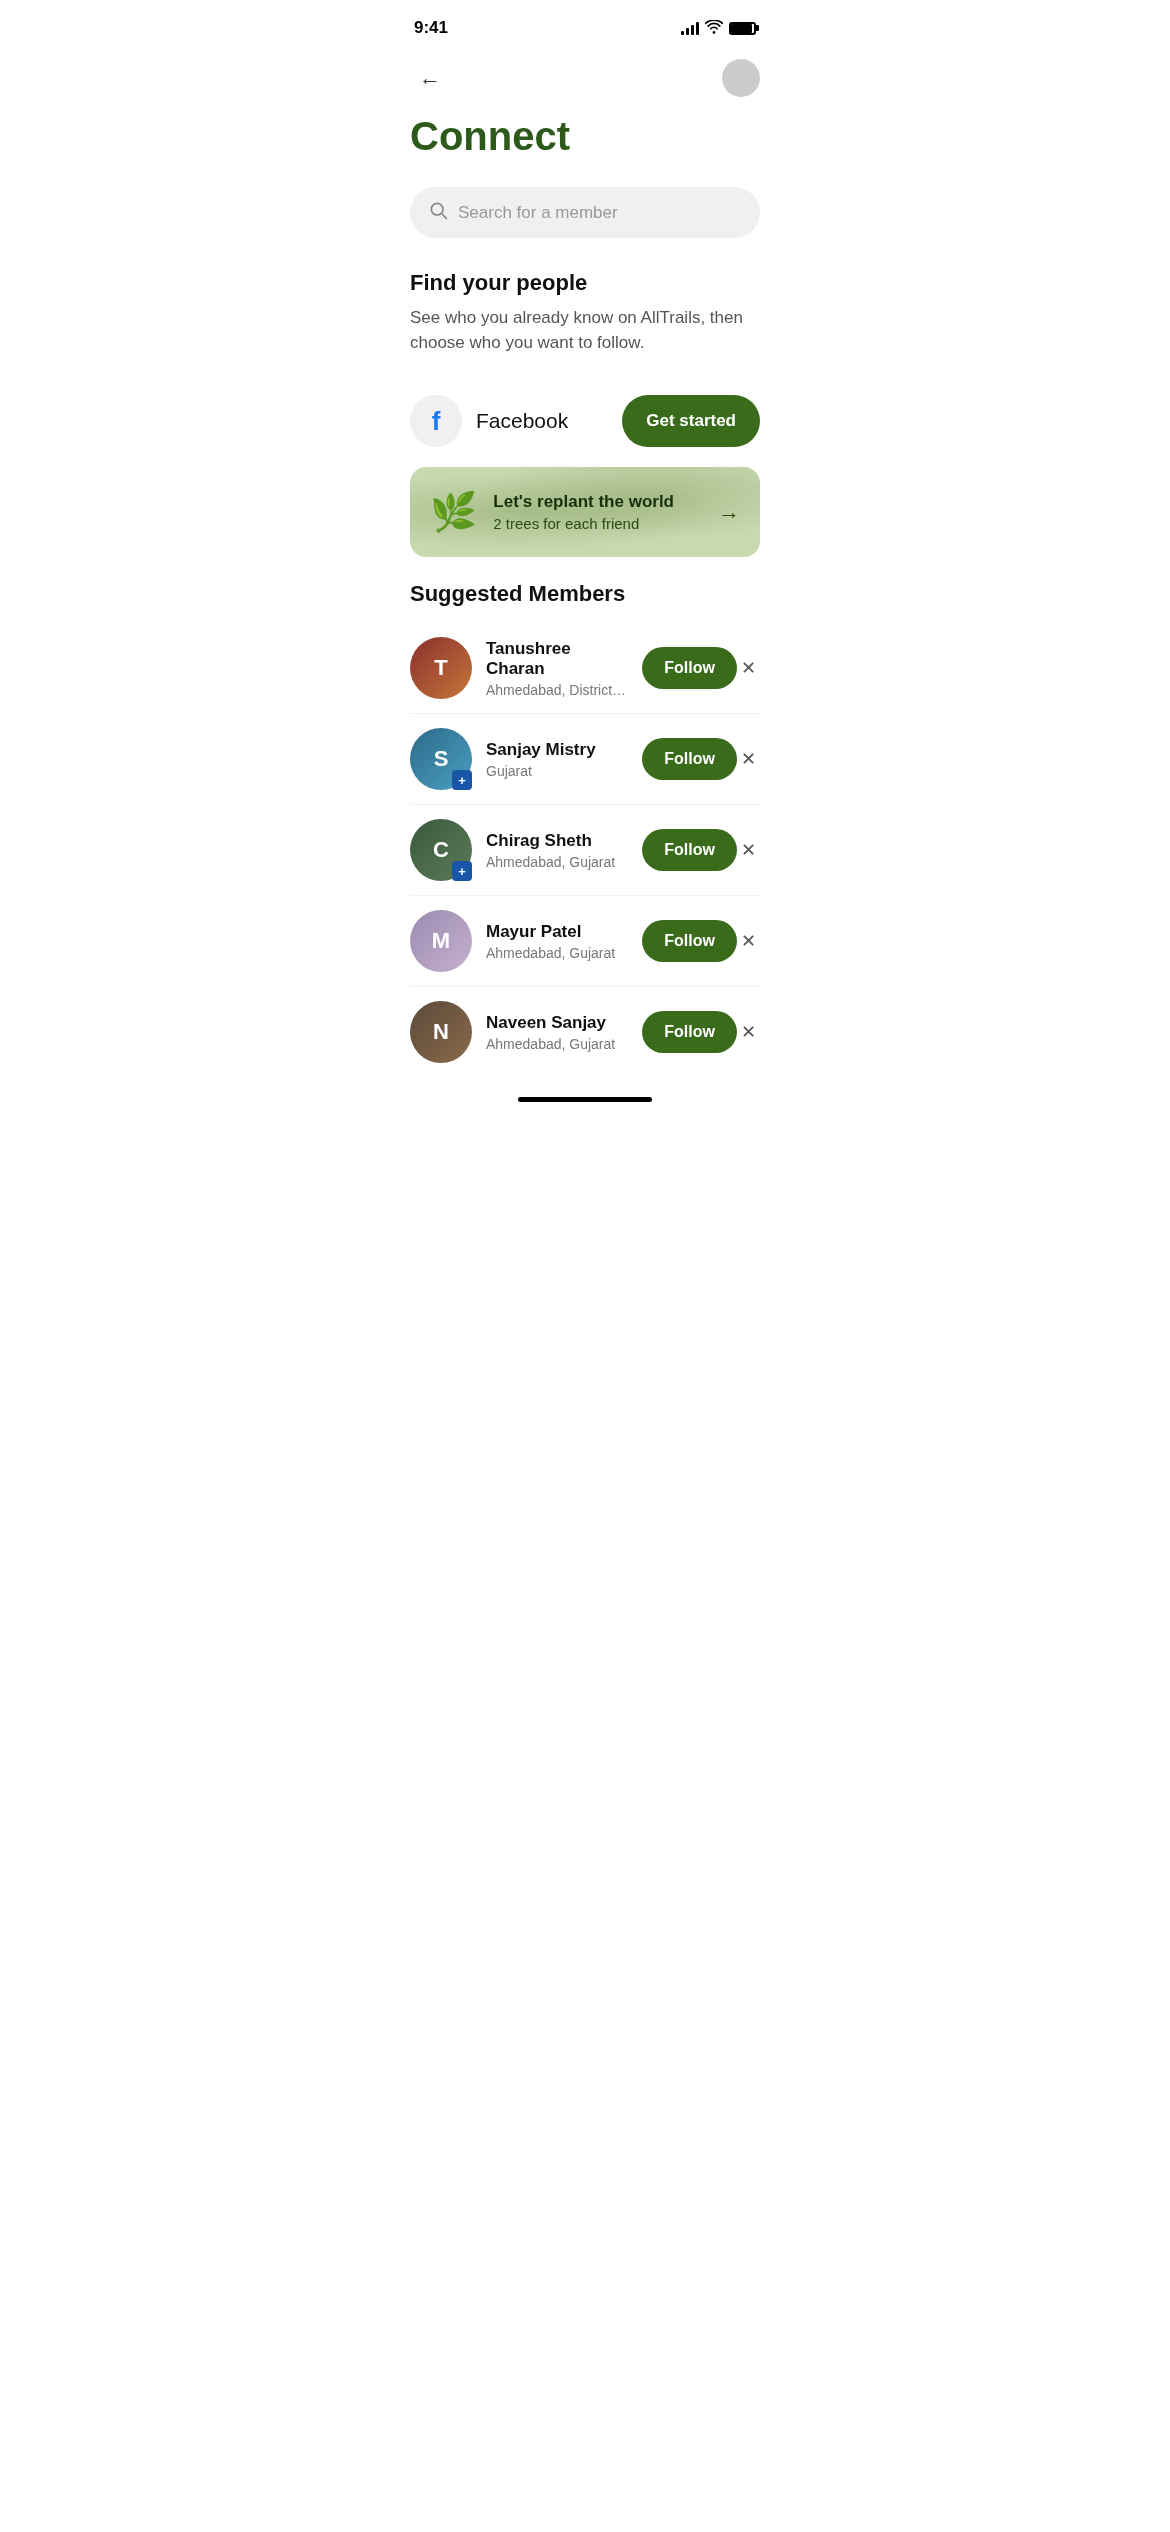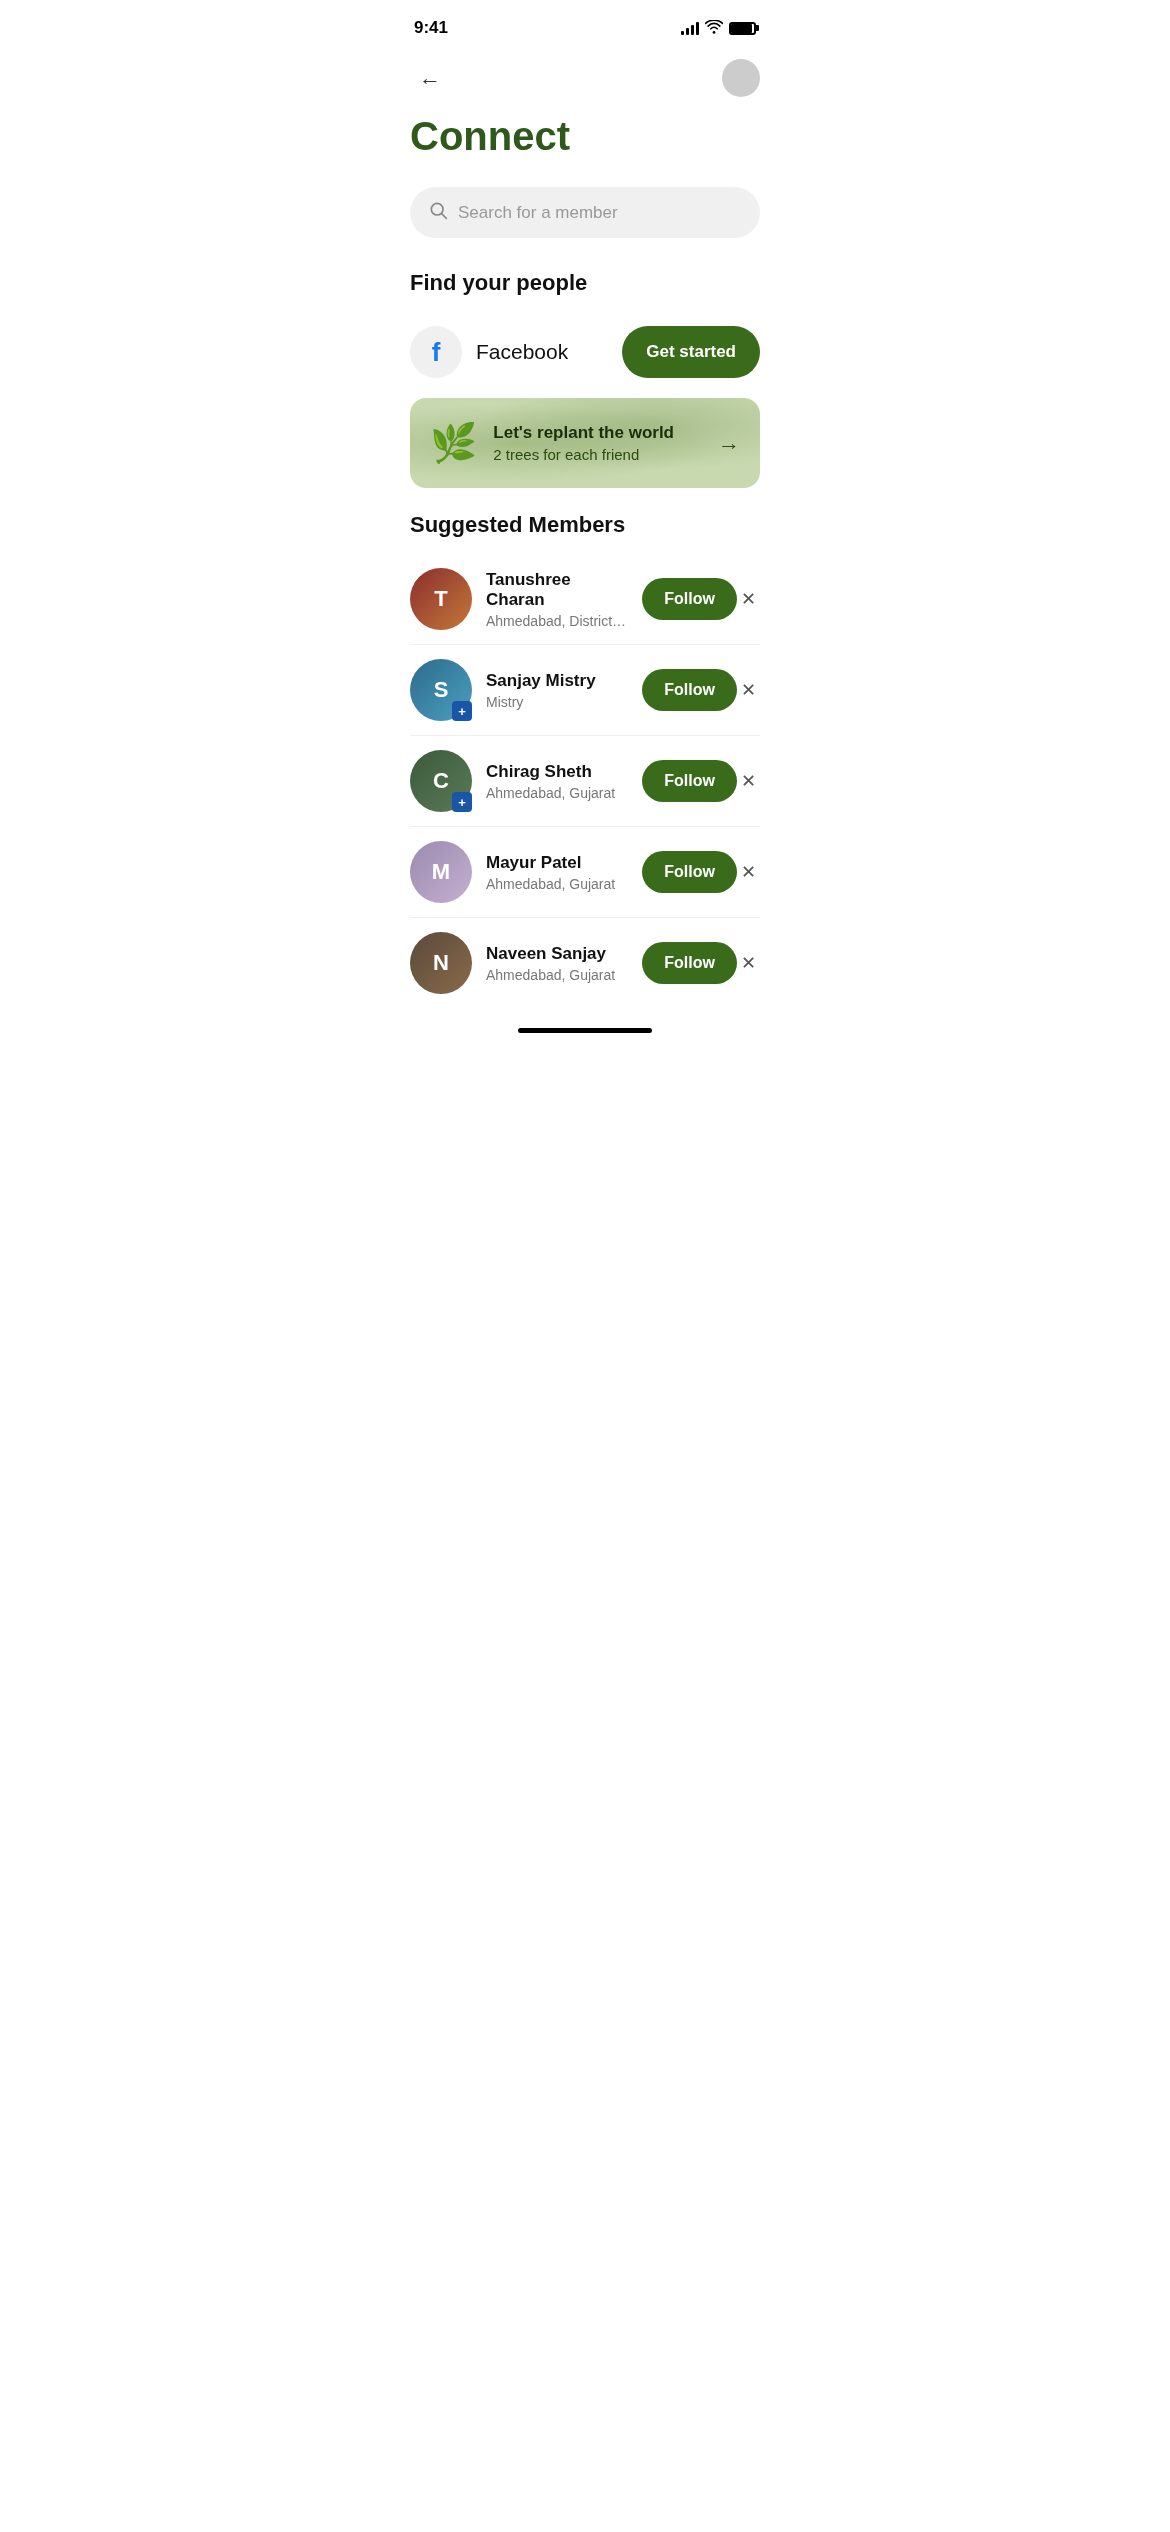--- a/index.html
+++ b/index.html
@@ -442,20 +442,21 @@
         <circle cx="11" cy="11" r="7" stroke="#888" stroke-width="2"></circle>
         <line x1="16.5" y1="16.5" x2="22" y2="22" stroke="#888" stroke-width="2" stroke-linecap="round"></line>
       </svg>
     </span>
     <span class="search-placeholder">Search for a member</span>
   </div>
 </div>
 
 <div class="section-find">
   <div class="section-find-title">Find your people</div>
+  <div class="section-find-desc">See who you already know on AllTrails, then choose who you want to follow.</div>
 </div>
 
 <div class="fb-row">
   <div class="fb-left">
     <div class="fb-icon-circle">
       <span class="fb-f">f</span>
     </div>
     <span class="fb-label">Facebook</span>
   </div>
   <button class="get-started-btn">Get started</button>
@@ -493,21 +494,21 @@
   </div>
       <div class="member-row">
     <div class="avatar-container">
       <div class="avatar avatar-sanjay">S</div>
       <div class="avatar-badge">
             <span class="badge-plus">+</span>
           </div>
     </div>
     <div class="member-info">
       <div class="member-name">Sanjay Mistry</div>
-      <div class="member-location">Mistry</div>
+      <div class="member-location">Gujarat</div>
     </div>
     <div class="member-actions">
       <button class="follow-btn">Follow</button>
       <button class="dismiss-btn">✕</button>
     </div>
   </div>
       <div class="member-row">
     <div class="avatar-container">
       <div class="avatar avatar-chirag">C</div>
       <div class="avatar-badge">

